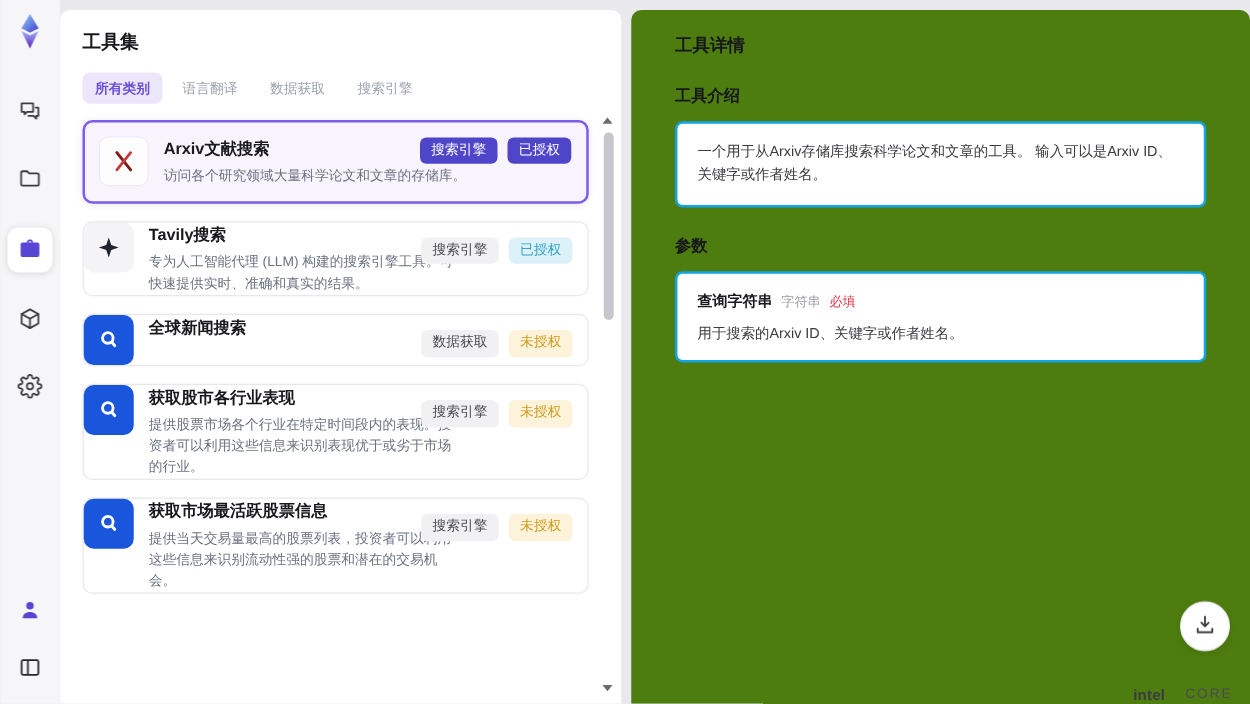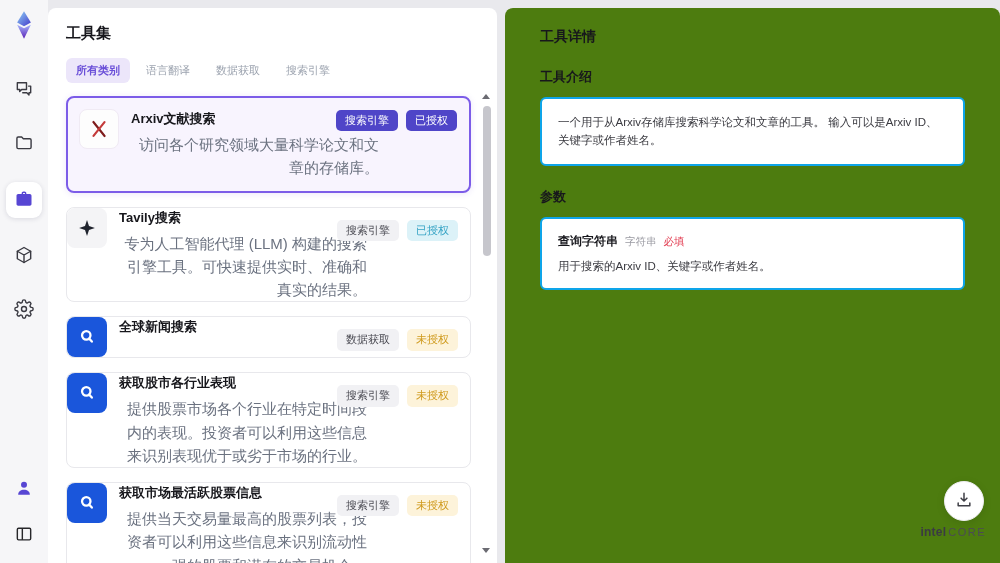--- a/index.html
+++ b/index.html
@@ -59,21 +59,21 @@
   }
   .tool-icon {
     width:40px; height:40px; border-radius:8px; flex:none;
     display:flex; align-items:center; justify-content:center; background:#f4f4f6;
   }
   .tool-icon.icon-arxiv { background:#fdfdfd; border:1px solid #f0eaf4; }
   .tool-icon.icon-blueapp { background:#1a56db; }
   .tool-icon.icon-sparkle { background:#f4f4f6; }
   .tool-body { flex:1; min-width:0; padding-top:1px; }
   .tool-name { font-size:13px; font-weight:bold; color:#17171c; margin-bottom:5px; }
-  .tool-desc { font-size:15px; line-height:1.55; color:#6b7280; max-width:248px;text-align:right; }
+  .tool-desc { font-size:11px; line-height:1.55; color:#6b7280; max-width:248px; }
   .badges { position:absolute; top:12px; right:12px; display:flex; gap:8px; }
   .badge {
     font-size:11px; padding:3px 9px; border-radius:5px; white-space:nowrap; line-height:1.4;
   }
   .badge.cat { background:#f1f1f4; color:#4b4b53; }
   .badge.auth-yes { background:#dcf2f8; color:#35a3c4; }
   .badge.auth-no { background:#fdf3da; color:#cf9a1d; }
   .selected .badge.cat, .selected .badge.auth-yes { background:#4f45c8; color:#ffffff; }
 
   
@@ -98,21 +98,21 @@
   .param-type { font-size:10.5px; color:#9a9aa2; }
   .param-required { font-size:10.5px; color:#e23c50; }
   .param-desc { font-size:11.5px; color:#3a3a40; }
 
   
   .fab {
     position:fixed; right:16px; bottom:42px; width:40px; height:40px; border-radius:50%;
     background:#ffffff; border:1px solid #ededf0; box-shadow:0 2px 8px rgba(0,0,0,.10);
     display:flex; align-items:center; justify-content:center; cursor:pointer;
   }
-  .brand { position:fixed; right:14px; bottom:24px; display:flex; align-items:center; gap:2px; }
+  .brand { position:fixed; right:14px; bottom:0; display:flex; align-items:flex-start; gap:16px; }
   .brand .b-name { font-size:12px; font-weight:bold; color:#3b3b43; letter-spacing:.2px; }
   .brand .b-series { font-size:11px; color:#4b4b53; letter-spacing:1.5px; font-weight:400; }
 </style>
 </head>
 <body>
 
 <nav class="rail">
   <div class="rail-logo">
     <svg viewBox="0 0 24 24" width="30" height="30">
       <defs>

